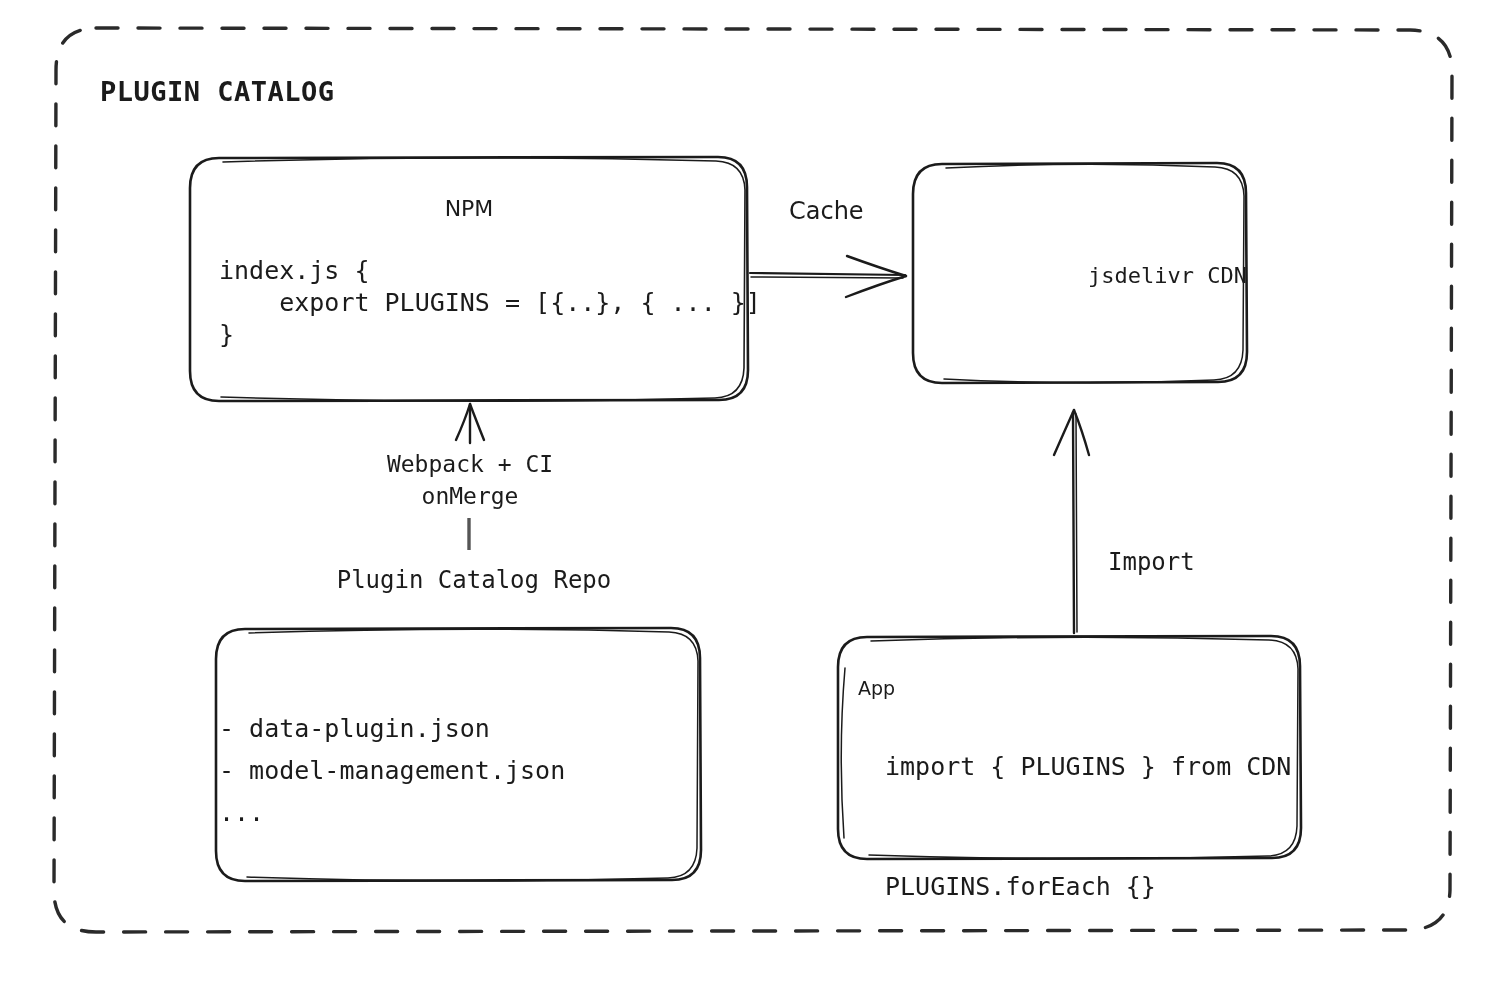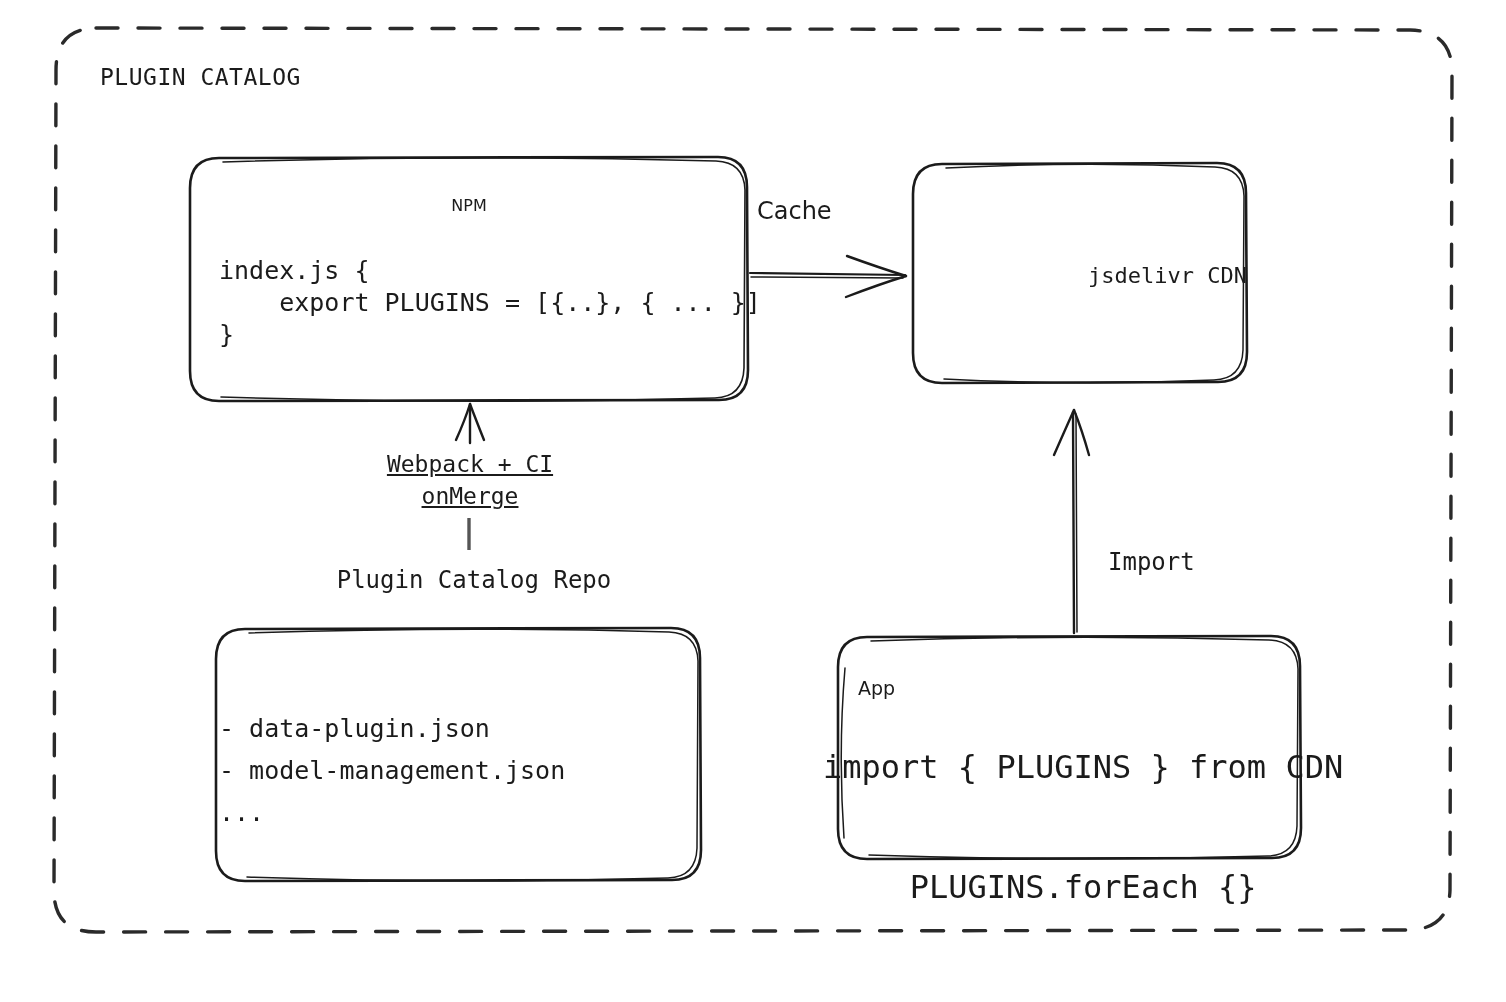--- a/index.html
+++ b/index.html
@@ -35,65 +35,65 @@
   .mono {
     font-family: "DejaVu Sans Mono", monospace;
   }
   .sans {
     font-family: "DejaVu Sans", sans-serif;
   }
 
   
   #region-title {
     left: 100px;
-    top: 66px;
-    font-size: 23px;
+    top: 78px;
+    font-size: 27px;
     letter-spacing: 0.5px;
+    font-weight: bold;
   }
 
   
   #npm-title {
     left: 190px;
     top: 198px;
     width: 558px;
     text-align: center;
-    font-size: 16px;
+    font-size: 22px;
   }
   #npm-code {
     left: 219px;
     top: 255px;
     font-size: 25px;
     line-height: 32px;
   }
 
   
   #cdn-title {
     left: 913px;
     top: 265px;
     width: 334px;
     text-align: right;
     font-size: 22px;
   }
 
   
   #cache-label {
-    left: 757px;
+    left: 789px;
     top: 199px;
     font-size: 24px;
   }
 
   
   #webpack-label {
     left: 330px;
     top: 448px;
     width: 280px;
     text-align: center;
     font-size: 23px;
     line-height: 32px;
-    text-decoration: underline;
   }
 
   
   #repo-caption {
     left: 232px;
     top: 568px;
     width: 484px;
     text-align: center;
     font-size: 24px;
   }
@@ -114,25 +114,24 @@
     margin-top: 32px;
   }
 
   
   #app-title {
     left: 858px;
     top: 679px;
     font-size: 19px;
   }
   #app-code {
-    left: 823px;
+    left: 885px;
     top: 737px;
-    font-size: 32px;
+    font-size: 25px;
     line-height: 60px;
-    text-align: center;
   }
 </style>
 </head>
 <body>
 
 <div id="canvas">
 
   <svg id="sketch-layer" viewBox="0 0 1506 1002" xmlns="http://www.w3.org/2000/svg">
 
     <g>

